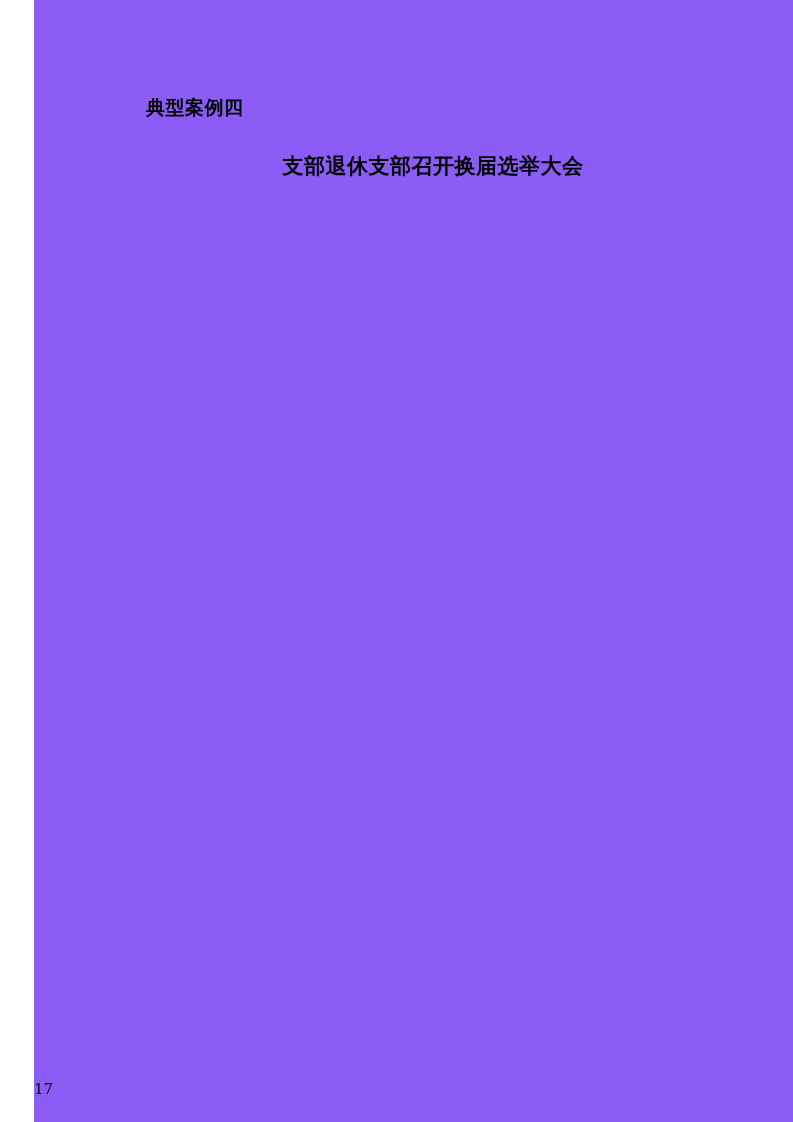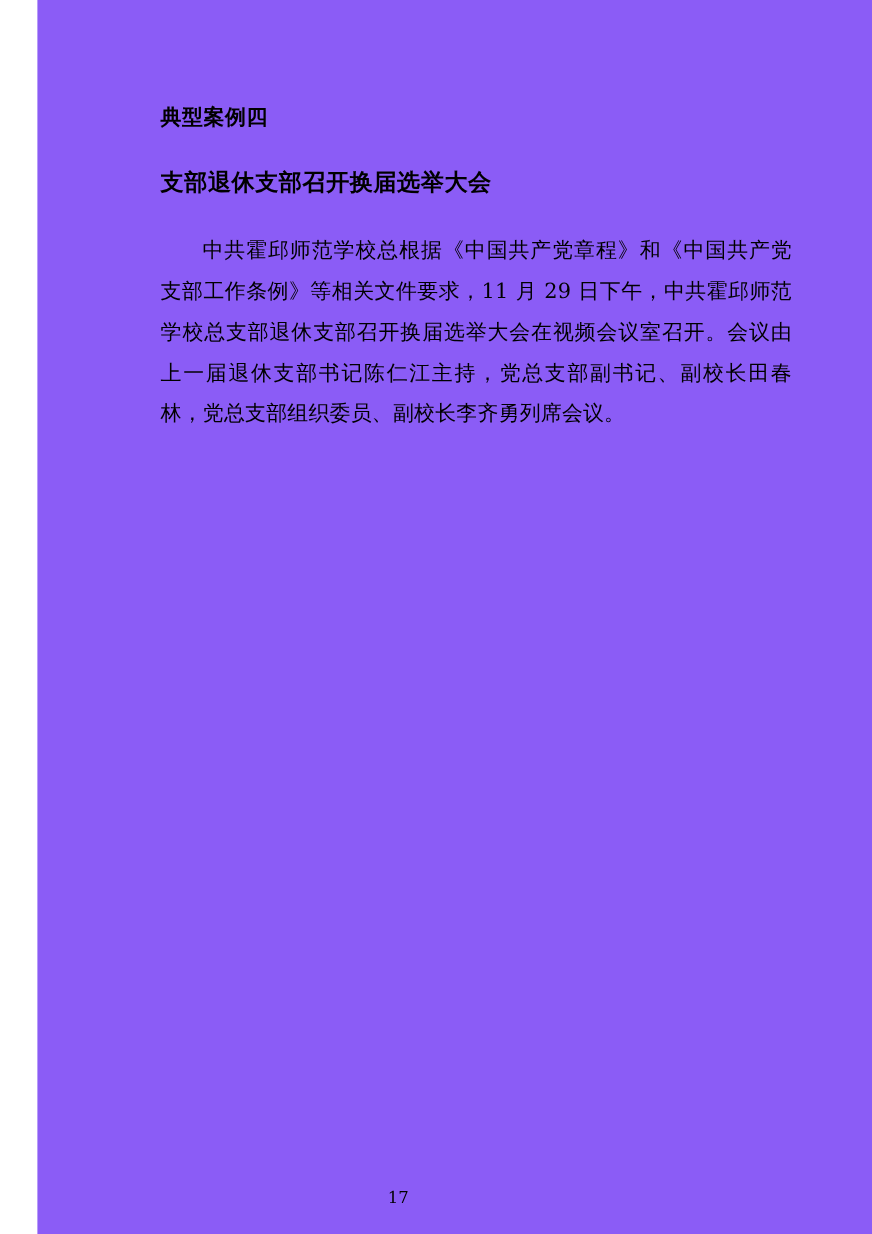--- a/index.html
+++ b/index.html
@@ -32,20 +32,21 @@
   }
   .doc-label {
     font-family: "DejaVu Serif", "Liberation Serif", serif;
     font-weight: bold;
     font-size: 19px;
     letter-spacing: 0.5px;
     line-height: 30px;
     margin: 0 0 28px 0;
   }
   .doc-title {
+    text-align: center;
     font-family: "DejaVu Serif", "Liberation Serif", serif;
     font-weight: bold;
     font-size: 21px;
     letter-spacing: 0.5px;
     line-height: 32px;
     margin: 0 0 28px 0;
   }
   .para {
     font-family: "DejaVu Serif", "Liberation Serif", serif;
     font-size: 19px;
@@ -54,29 +55,28 @@
     text-justify: inter-ideograph;
     text-indent: 38px;
     margin: 0 0 2px 0;
     letter-spacing: 0.2px;
   }
   .page-number {
     position: absolute;
     left: 0;
     top: 1080px;
     width: 656px;
-    text-align: center;
+    text-align: left;
     font-family: "DejaVu Serif", "Liberation Serif", serif;
     font-size: 15px;
     color: #000000;
   }
 </style>
 </head>
 <body>
 
 <div class="page">
   <div class="content">
     <div class="doc-label">典型案例四</div>
     <div class="doc-title">支部退休支部召开换届选举大会</div>
-    <p class="para">中共霍邱师范学校总根据《中国共产党章程》和《中国共产党支部工作条例》等相关文件要求，11 月 29 日下午，中共霍邱师范学校总支部退休支部召开换届选举大会在视频会议室召开。会议由上一届退休支部书记陈仁江主持，党总支部副书记、副校长田春林，党总支部组织委员、副校长李齐勇列席会议。</p>
   </div>
   <div class="page-number">17</div>
 </div>
 
 </body></html>

